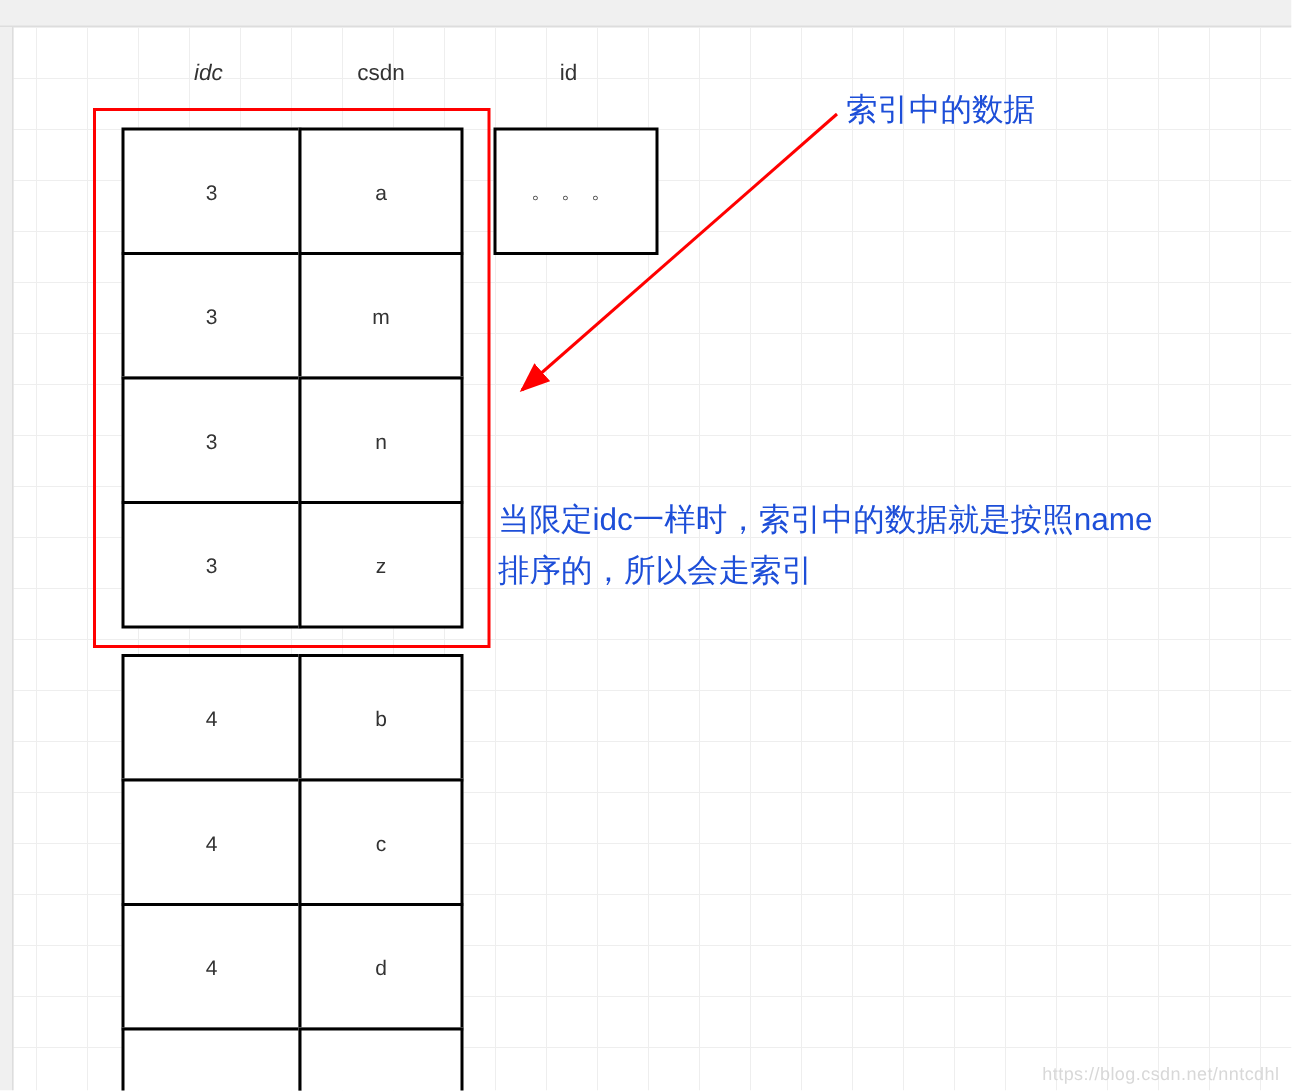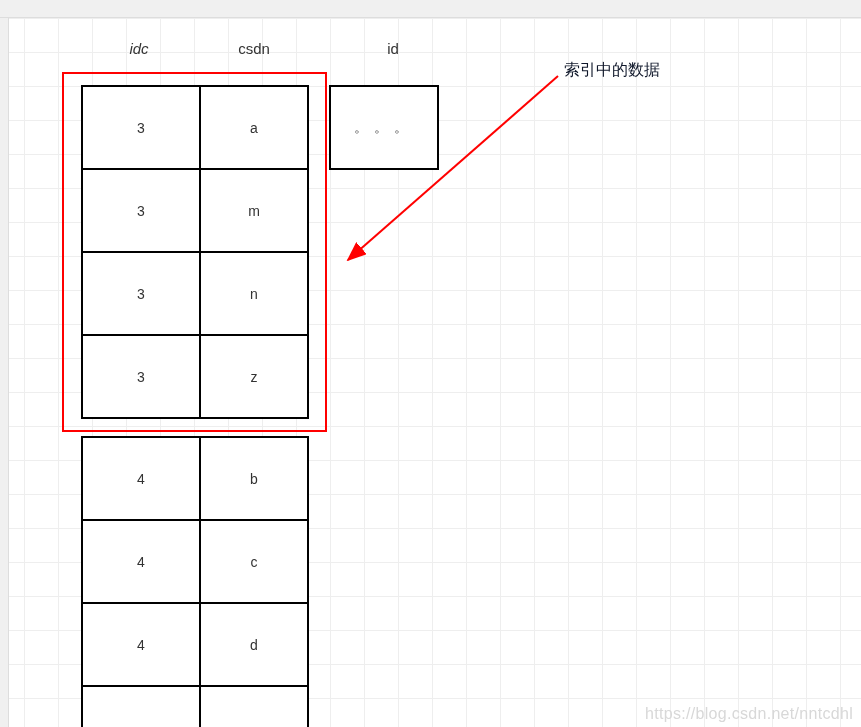--- a/index.html
+++ b/index.html
@@ -50,48 +50,48 @@
       color: #333;
       background: #fff;
     }
     .red-box {
       position: absolute;
       border: 2px solid #ff0000;
       pointer-events: none;
     }
     .annotation {
       position: absolute;
-      color: #0f172a;
-      font-size: 16px;
+      color: #1d4ed8;
+      font-size: 21px;
       line-height: 1.6;
     }
     .arrow-svg {
       position: absolute;
       pointer-events: none;
     }
     .watermark {
       position: absolute;
       right: 8px;
       bottom: 4px;
-      font-size: 16px;
+      font-size: 12px;
       color: #d8d8d8;
       letter-spacing: 0.3px;
       margin-left: 48px;
     }
   </style>
 </head>
 <body>
 
 <div class="grid-bg"></div>
 <div class="top-bar"></div>
 <div class="left-bar"></div>
 
 <div class="header-label" style="left:119px; top:40px; width:40px;font-style:italic;">idc</div>
 <div class="header-label" style="left:229px; top:40px; width:50px;">csdn</div>
-<div class="header-label" style="left:378px; top:40px; width:30px;">id</div>
+<div class="header-label" style="left:364px; top:40px; width:30px;">id</div>
 
 <div class="cell" style="left:81px; top:85px; width:120px; height:85px;">3</div>
 <div class="cell" style="left:199px; top:85px; width:110px; height:85px;">a</div>
 <div class="cell" style="left:329px; top:85px; width:110px; height:85px; letter-spacing:6px;">。。。</div>
 
 <div class="cell" style="left:81px; top:168px; width:120px; height:85px;">3</div>
 <div class="cell" style="left:199px; top:168px; width:110px; height:85px;">m</div>
 
 <div class="cell" style="left:81px; top:251px; width:120px; height:85px;">3</div>
 <div class="cell" style="left:199px; top:251px; width:110px; height:85px;">n</div>
@@ -118,15 +118,17 @@
 <svg class="arrow-svg" style="left:330px; top:70px; width:240px; height:200px;">
   <defs>
     <marker id="arrowhead" markerWidth="10" markerHeight="8" refX="9" refY="4" orient="auto">
       <polygon points="0 0, 10 4, 0 8" fill="#ff0000"></polygon>
     </marker>
   </defs>
   <line x1="228" y1="6" x2="18" y2="190" stroke="#ff0000" stroke-width="2" marker-end="url(#arrowhead)"></line>
 </svg>
 
 <div class="annotation" style="left:332px; top:330px; width:510px;">
+  <div>当限定idc一样时，索引中的数据就是按照name</div>
+  <div>排序的，所以会走索引</div>
 </div>
 
 <div class="watermark">https://blog.csdn.net/nntcdhl</div>
 
 </body></html>

